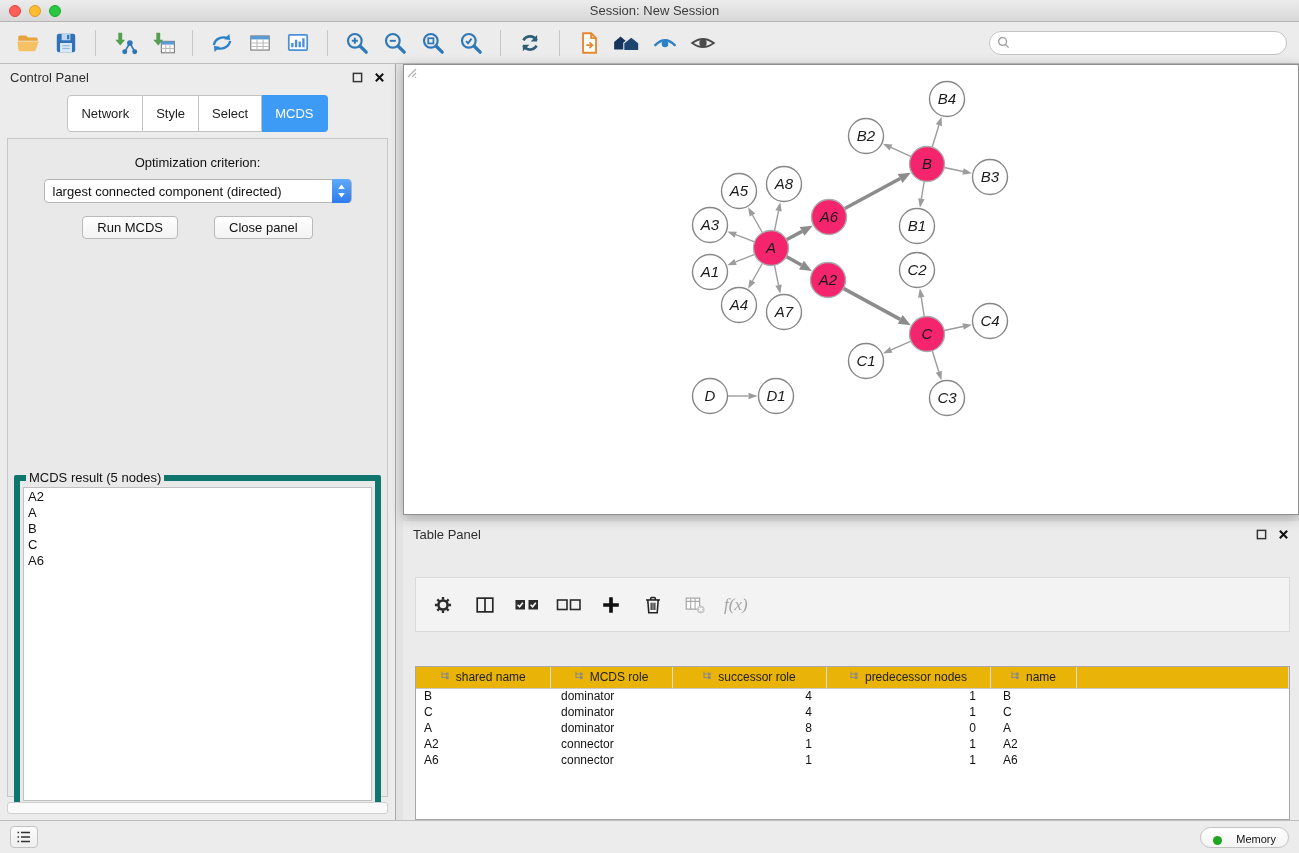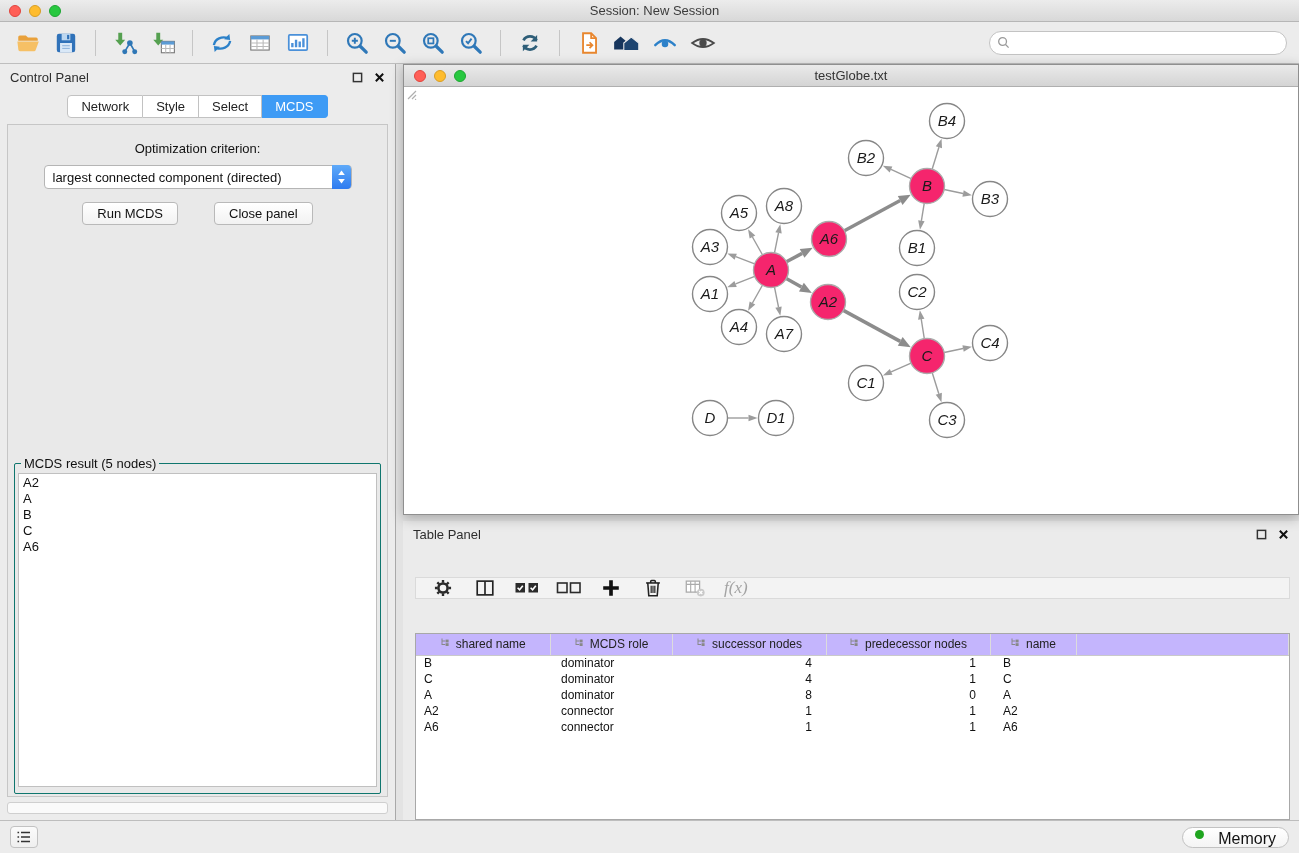--- a/index.html
+++ b/index.html
@@ -26,65 +26,65 @@
 
   
   .main{flex:1;display:flex;min-height:0;background:#E3E3E3;}
 
   
   .control-panel{width:396px;flex:none;background:#ECECEC;border-right:1px solid #A9A9A9;display:flex;flex-direction:column;}
   .panel-header{height:26px;display:flex;align-items:center;padding:0 10px;font-size:13px;color:#2E2E2E;flex:none;}
   .ph-icons{margin-left:auto;display:flex;gap:11px;align-items:center;}
   .ph-icons span{display:flex;cursor:pointer;}
   .seg-tabs{display:flex;justify-content:center;margin:5px 0 6px;flex:none;}
-  .seg-tab{font-size:13px;padding:3px 13px;background:#FFF;border:1px solid #C2C2C2;border-left:none;color:#222;cursor:pointer;white-space:nowrap;}
+  .seg-tab{font-size:13px;padding:10px 13px;background:#FFF;border:1px solid #C2C2C2;border-left:none;color:#222;cursor:pointer;white-space:nowrap;}
   .seg-tab:first-child{border-left:1px solid #C2C2C2;border-radius:4px 0 0 4px;}
   .seg-tab:last-child{border-radius:0 4px 4px 0;}
   .seg-tab.active{background:#3E9BF5;border-color:#3E9BF5;color:#fff;}
   .cp-content{flex:1;margin:0 7px;border:1px solid #C6C6C6;background:#E9E9E9;min-height:0;}
   .opt-label{text-align:center;font-size:13px;margin-top:16px;color:#111;}
   .dropdown{width:308px;height:24px;margin:9px auto 0;background:#fff;border:1px solid #B5B5B5;border-radius:4px;display:flex;align-items:center;position:relative;font-size:13px;padding-left:8px;color:#111;cursor:pointer;text-align:center;}
   .dropdown .dd-text{overflow:hidden;white-space:nowrap;}
   .stepper{position:absolute;right:0;top:-1px;width:19px;height:24px;background:linear-gradient(#5FAAF9,#2E7BF0);border-radius:0 4px 4px 0;display:flex;align-items:center;justify-content:center;}
   .btn-row{display:flex;justify-content:center;gap:36px;margin-top:13px;}
   .mac-btn{font-size:13px;background:linear-gradient(#FFFFFF,#F2F2F2);border:1px solid #B9B9B9;border-radius:4px;padding:3px 14px;color:#111;cursor:pointer;font-family:inherit;}
-  fieldset.result-box{margin:231px 6px 16px;border:1px solid #0f766e;border-radius:2px;padding:2px 3px 3px;height:338px;background:#E9E9E9;}
+  fieldset.result-box{margin:231px 6px 16px;border:6px solid #0f766e;border-radius:2px;padding:2px 3px 3px;height:338px;background:#E9E9E9;}
   fieldset.result-box legend{font-size:13px;padding:0 3px;margin-left:3px;color:#111;}
   .result-list{background:#fff;border:1px solid #C0C0C0;height:314px;overflow:hidden;font-size:13px;padding:1px 4px;}
   .result-item{line-height:16px;color:#111;}
   .cp-strip{height:12px;margin:5px 7px 6px;background:#FAFAFA;border:1px solid #CFCFCF;border-radius:3px;flex:none;}
 
   
   .right-side{flex:1;display:flex;flex-direction:column;min-width:0;}
   .network-window{height:451px;flex:none;margin-left:7px;background:#fff;border:1px solid #8F8F8F;box-shadow:0 3px 12px rgba(0,0,0,.28);display:flex;flex-direction:column;position:relative;}
   .net-titlebar{height:22px;flex:none;background:linear-gradient(#EAEAEA,#D4D4D4);border-bottom:1px solid #AFAFAF;position:relative;display:flex;align-items:center;justify-content:center;font-size:13px;color:#333;}
   .net-traffic{position:absolute;left:10px;top:5px;display:flex;gap:8px;}
   .net-canvas{flex:1;background:#fff;position:relative;min-height:0;font-style:italic;}
   .net-canvas svg{position:absolute;left:0;top:0;}
   .grip{position:absolute;right:1px;bottom:1px;}
 
   
   .table-panel{flex:1;margin-left:7px;margin-top:6px;background:#EBEBEB;display:flex;flex-direction:column;min-height:0;gap:28px;}
-  .tp-toolbar{height:22px;flex:none;margin:2px 9px 0 12px;background:#F3F3F3;border:1px solid #DADADA;display:flex;align-items:center;gap:8px;padding:0 10px;}
+  .tp-toolbar{height:55px;flex:none;margin:2px 9px 0 12px;background:#F3F3F3;border:1px solid #DADADA;display:flex;align-items:center;gap:8px;padding:0 10px;}
   .tp-tool{background:none;border:none;display:flex;align-items:center;justify-content:center;cursor:pointer;width:34px;height:32px;}
   .fx{font-family:"Liberation Serif",serif;font-style:italic;font-size:17px;color:#A3A3A3;}
   .table-wrap{margin:6px 9px 0 12px;background:#fff;border:1px solid #A8A8A8;flex:1;overflow:hidden;min-height:0;}
   table{border-collapse:collapse;width:100%;table-layout:fixed;font-size:12px;}
-  thead th{background:#c4b5fd;border-right:1px solid #DCDCDC;border-bottom:1px solid #C9C9C9;font-weight:normal;height:21px;color:#222;}
+  thead th{background:#eab308;border-right:1px solid #DCDCDC;border-bottom:1px solid #C9C9C9;font-weight:normal;height:21px;color:#222;}
   .th-inner{display:flex;align-items:center;justify-content:center;gap:5px;}
   tbody td{height:16px;padding:0 8px;color:#111;white-space:nowrap;overflow:hidden;}
   tbody td.num{text-align:right;padding-right:14px;}
   tbody td.role{padding-left:11px;}
   tbody td.namecol{padding-left:13px;}
   .table-tabs{display:flex;justify-content:center;margin:7px 0 8px;flex:none;}
 
   
   .statusbar{height:33px;flex:none;background:#ECECEC;border-top:1px solid #BDBDBD;display:flex;align-items:center;padding:0 10px;}
   .status-left-btn{width:28px;height:22px;background:linear-gradient(#FBFBFB,#EFEFEF);border:1px solid #C2C2C2;border-radius:4px;display:flex;align-items:center;justify-content:center;cursor:pointer;}
-  .memory-btn{margin-left:auto;display:flex;align-items:flex-start;gap:14px;background:linear-gradient(#FFFFFF,#F4F4F4);border:1px solid #C2C2C2;border-radius:11px;padding:2px 12px;height:21px;font-size:16px;color:#111;cursor:pointer;}
+  .memory-btn{margin-left:auto;display:flex;align-items:flex-end;gap:14px;background:linear-gradient(#FFFFFF,#F4F4F4);border:1px solid #C2C2C2;border-radius:11px;padding:2px 12px;height:21px;font-size:11px;color:#111;cursor:pointer;}
   .memory-dot{width:9px;height:9px;border-radius:50%;background:#1FA51F;flex:none;}
 </style>
 </head>
 <body>
 
 <div class="app">
 
   <div class="titlebar">
     <div class="traffic">
       <span class="tl red"></span>
@@ -273,28 +273,20 @@
               <div class="result-item">A6</div>
             </div>
         </fieldset>
       </div>
       <div class="cp-strip"></div>
     </div>
 
     <div class="right-side">
 
       <div class="network-window">
-        <div class="net-titlebar">
-          <div class="net-traffic">
-            <span class="tl red"></span>
-            <span class="tl yellow"></span>
-            <span class="tl green"></span>
-          </div>
-          <span>testGlobe.txt</span>
-        </div>
         <div class="net-canvas">
           <svg id="graph" width="894" height="427" viewBox="0 0 894 427">
               <g>
                 <line x1="350.71509584529576" y1="189.40717540512952" x2="331.59056367167807" y2="196.93158150622503" stroke="#9C9C9C" stroke-width="1.4"></line>
                 <polygon points="323.2154701064016,200.22670028600592 330.4006596678683,193.90724216320854 332.78046767548784,199.95592084924152" fill="#9C9C9C"></polygon>
               </g>
               <g>
                 <line x1="350.62529748810863" y1="176.82593183977866" x2="331.7316753758293" y2="169.70210710891925" stroke="#9C9C9C" stroke-width="1.4"></line>
                 <polygon points="323.3103997982852,166.52687205509113 332.8782880341561,166.66109092813943 330.58506271750247,172.74312328969907" fill="#9C9C9C"></polygon>
               </g>
@@ -557,21 +549,21 @@
                       <span>MCDS role</span>
                     </span>
                   </th>
                   <th>
                     <span class="th-inner">
                       <span><svg width="11" height="11" viewBox="0 0 11 11">
                           <path d="M2 1.5 v6.5 M2 4 h3.2 M2 7.5 h3.2" stroke="#888" fill="none"></path>
                           <rect x="5.6" y="2.6" width="3" height="2.8" fill="#888"></rect>
                           <rect x="5.6" y="6.2" width="3" height="2.8" fill="#888"></rect>
                         </svg></span>
-                      <span>successor nodes</span>
+                      <span>successor role</span>
                     </span>
                   </th>
                   <th>
                     <span class="th-inner">
                       <span><svg width="11" height="11" viewBox="0 0 11 11">
                           <path d="M2 1.5 v6.5 M2 4 h3.2 M2 7.5 h3.2" stroke="#888" fill="none"></path>
                           <rect x="5.6" y="2.6" width="3" height="2.8" fill="#888"></rect>
                           <rect x="5.6" y="6.2" width="3" height="2.8" fill="#888"></rect>
                         </svg></span>
                       <span>predecessor nodes</span>

